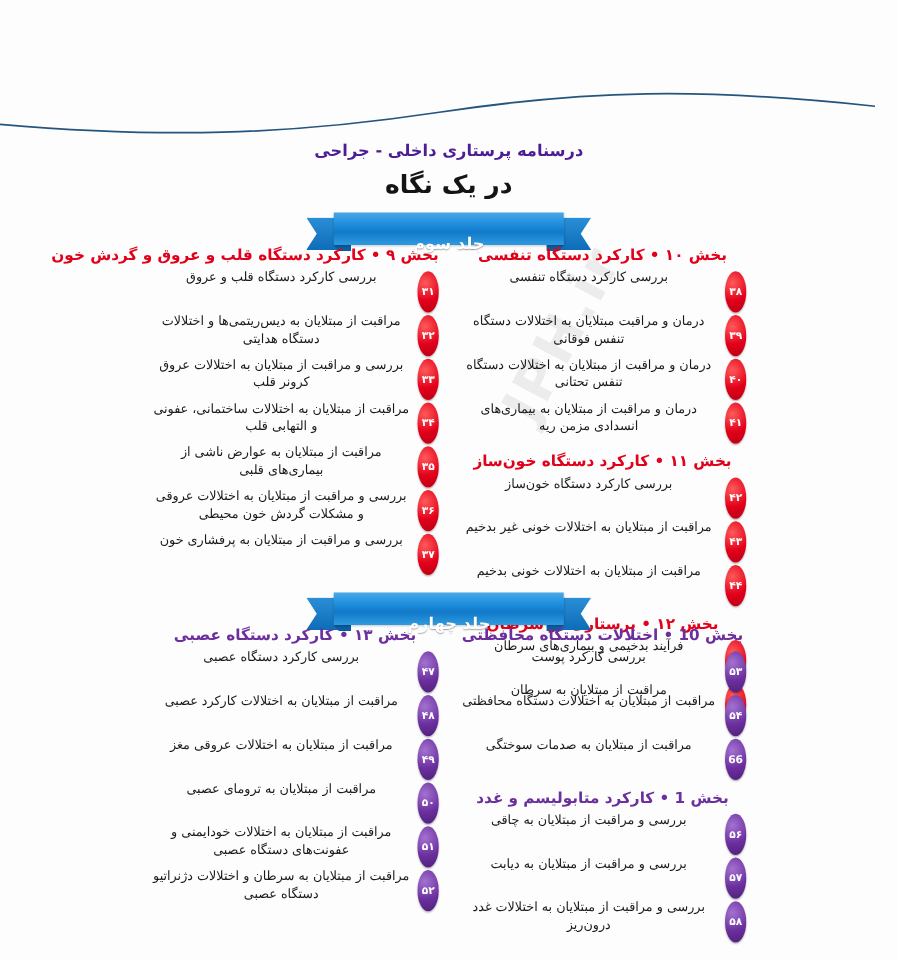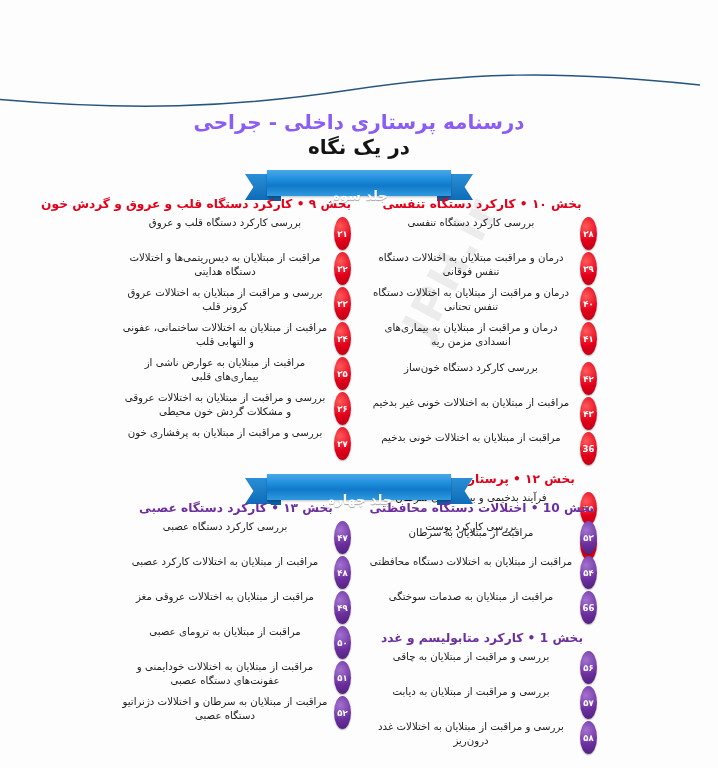--- a/index.html
+++ b/index.html
@@ -27,23 +27,23 @@
 
   
   .title-block {
     position: absolute;
     top: 112px;
     left: 0;
     width: 718px;
     text-align: center;
   }
   .main-title {
-    font-size: 20px;
-    font-weight: bold;
-    color: #8b5cf6;
+    font-size: 13px;
+    font-weight: bold;
+    color: #4c1d95;
     letter-spacing: 0px;
     line-height: 20px;
   }
   .sub-title {
     font-size: 20px;
     font-weight: bold;
     color: #141414;
     line-height: 24px;
     margin-top: 3px;
   }
@@ -236,30 +236,31 @@
         <div class="badge">۴۰</div>
         <div class="entry-text">درمان و مراقبت از مبتلایان به اختلالات دستگاه تنفس تحتانی</div>
       </div>
       <div class="entry">
         <div class="badge">۴۱</div>
         <div class="entry-text">درمان و مراقبت از مبتلایان به بیماری‌های انسدادی مزمن ریه</div>
       </div>
     </div>
 
     <div class="section">
+      <div class="section-head">بخش ۱۱ • کارکرد دستگاه خون‌ساز</div>
       <div class="entry">
         <div class="badge">۴۲</div>
         <div class="entry-text">بررسی کارکرد دستگاه خون‌ساز</div>
       </div>
       <div class="entry">
         <div class="badge">۴۳</div>
         <div class="entry-text">مراقبت از مبتلایان به اختلالات خونی غیر بدخیم</div>
       </div>
       <div class="entry">
-        <div class="badge">36</div>
+        <div class="badge">۴۴</div>
         <div class="entry-text">مراقبت از مبتلایان به اختلالات خونی بدخیم</div>
       </div>
     </div>
 
     <div class="section">
       <div class="section-head">بخش ۱۲ • پرستاری در سرطان</div>
       <div class="entry">
         <div class="badge">۴۵</div>
         <div class="entry-text">فرآیند بدخیمی و بیماری‌های سرطان</div>
       </div>

